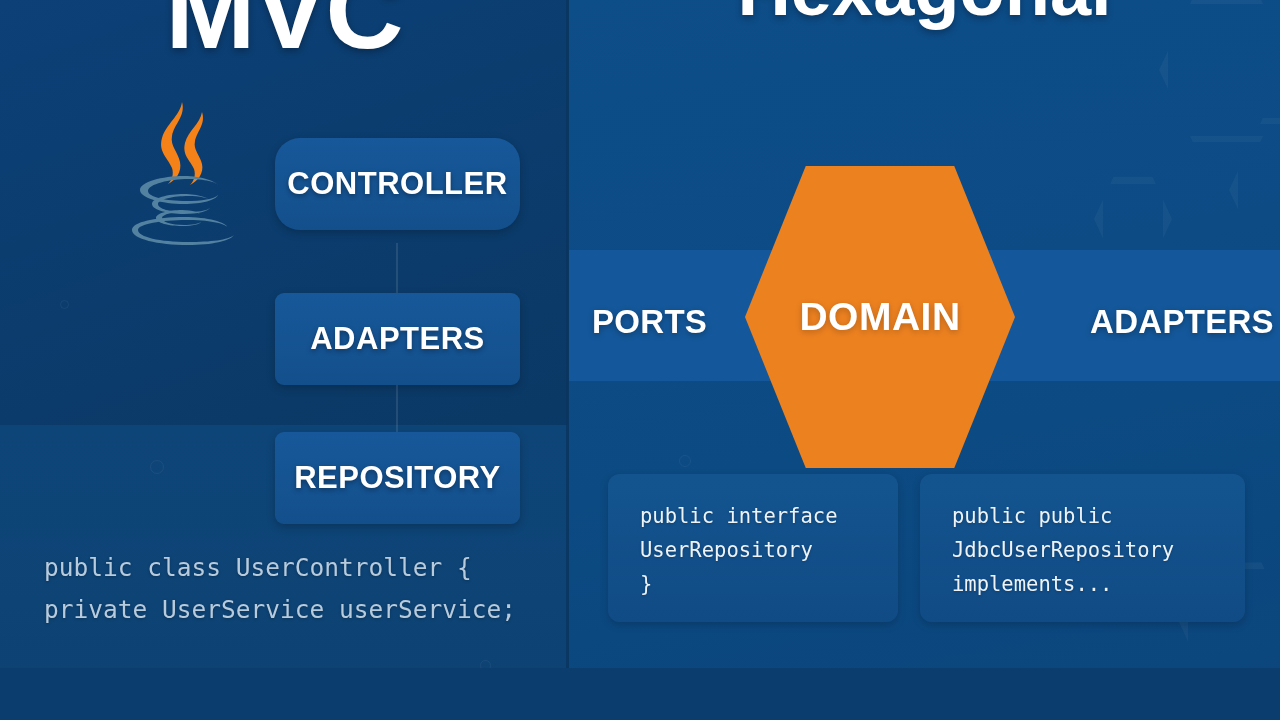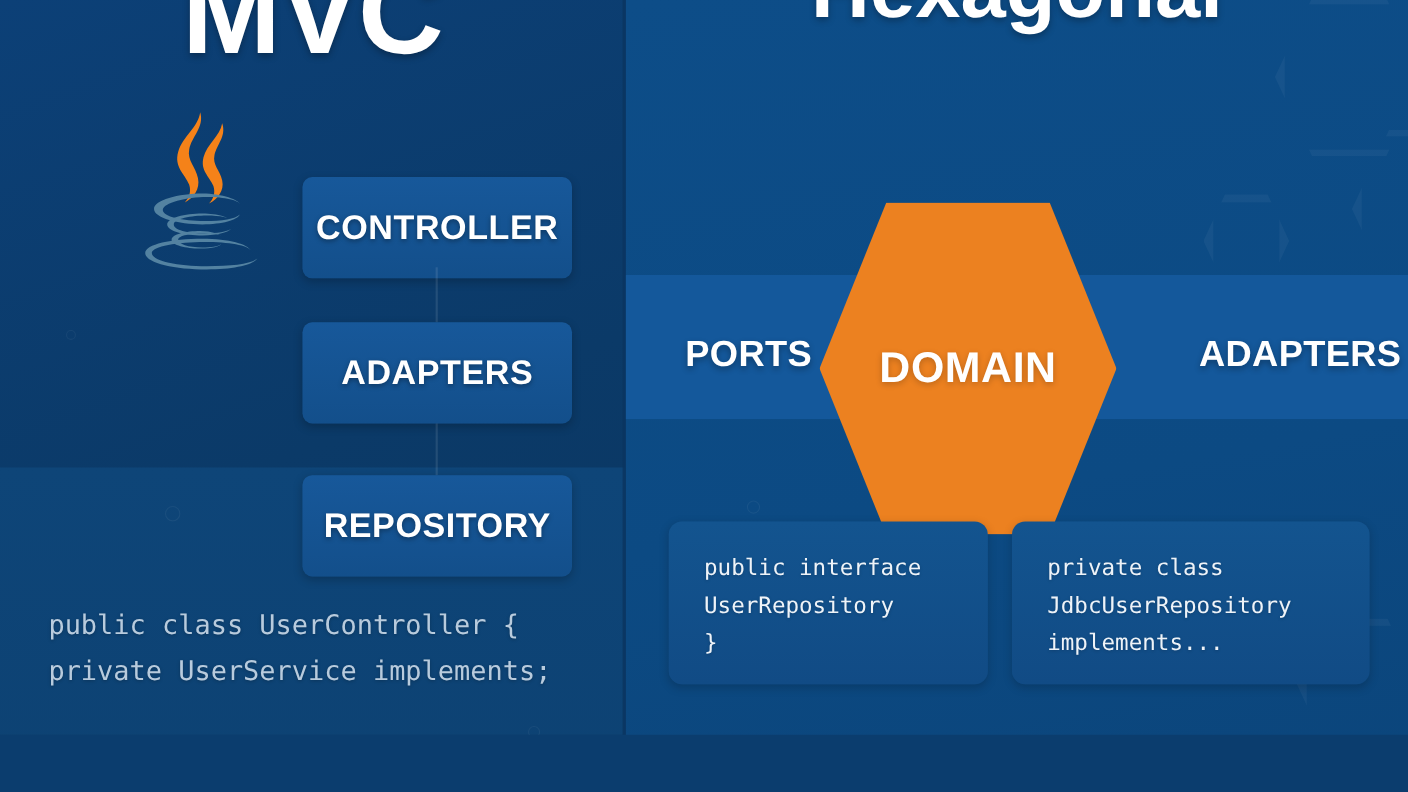--- a/index.html
+++ b/index.html
@@ -70,21 +70,21 @@
     position:absolute; left:275px; width:245px; height:92px;
     background:linear-gradient(180deg,#17589a 0%,#134f8b 100%);
     border-radius:9px;
     box-shadow:0 3px 9px rgba(0,0,0,.22);
     display:flex; align-items:center; justify-content:center;
   }
   .mvc-box span {
     font-size:31px; font-weight:bold; color:#ffffff; letter-spacing:.5px;
     text-shadow:0 2px 5px rgba(0,0,0,.35);
   }
-  #box-controller { top:161px; }
+  #box-controller { top:138px;border-radius:25px; }
   #box-service    { top:293px; }
   #box-repository { top:432px;text-align:center; }
 
   .connector {
     position:absolute; left:396px; width:2px;
     background:rgba(255,255,255,.10);
   }
   #conn-1 { top:243px; height:50px; }
   #conn-2 { top:385px; height:47px; }
 
@@ -92,40 +92,40 @@
   .code-left {
     position:absolute; left:44px; top:547px; width:505px;
     font-family:"DejaVu Sans Mono", monospace;
     font-size:24.5px; line-height:1.72;
     color:#b8cbdd; white-space:pre;
     text-shadow:0 1px 3px rgba(0,0,0,.25);
   }
 
   
   .hex-core {
-    position:absolute; left:745px; top:184px; width:270px; height:302px;
+    position:absolute; left:745px; top:166px; width:270px; height:302px;
     background:#ec8120;
     clip-path: polygon(22.5% 0%, 77.5% 0%, 100% 50%, 77.5% 100%, 22.5% 100%, 0% 50%);
     display:flex; flex-direction:column;
     align-items:center; justify-content:center;
     filter:drop-shadow(0 4px 10px rgba(0,0,0,.20));
   }
   .hex-core span {
     font-size:39px; font-weight:bold; color:#ffffff; line-height:1.17;
     letter-spacing:.5px;
     text-shadow:0 2px 6px rgba(0,0,0,.22);
   }
 
   .side-label {
     position:absolute; top:303px;
     font-size:33px; font-weight:bold; color:#ffffff; letter-spacing:.3px;
     text-shadow:0 2px 6px rgba(0,0,0,.32);
     white-space:nowrap;
   }
-  #label-ports    { left:592px;margin-left:31px; }
+  #label-ports    { left:592px; }
   #label-adapters { left:1090px; }
 
   
   .code-card {
     position:absolute; top:474px; height:148px;
     background:linear-gradient(180deg,#13548f 0%,#114b85 100%);
     border-radius:12px;
     box-shadow:0 3px 9px rgba(0,0,0,.18);
     padding:26px 0 0 32px;
   }
@@ -187,33 +187,33 @@
   <div class="connector" id="conn-1"></div>
   <div class="mvc-box" id="box-service">
     <span>ADAPTERS</span>
   </div>
   <div class="connector" id="conn-2"></div>
   <div class="mvc-box" id="box-repository">
     <span>REPOSITORY</span>
   </div>
 
   <div class="code-left">public class UserController {
-private UserService implements;</div>
+private UserService userService;</div>
 
   <div class="hex-core">
     <span>DOMAIN</span>
   </div>
 
   <div class="side-label" id="label-ports">PORTS</div>
   <div class="side-label" id="label-adapters">ADAPTERS</div>
 
   <div class="code-card" id="code-card-port">
     <pre>public interface
 UserRepository
 }</pre>
   </div>
   <div class="code-card" id="code-card-adapter">
-    <pre>private class
+    <pre>public public
 JdbcUserRepository
 implements...</pre>
   </div>
 
 </div>
 
 </body></html>

